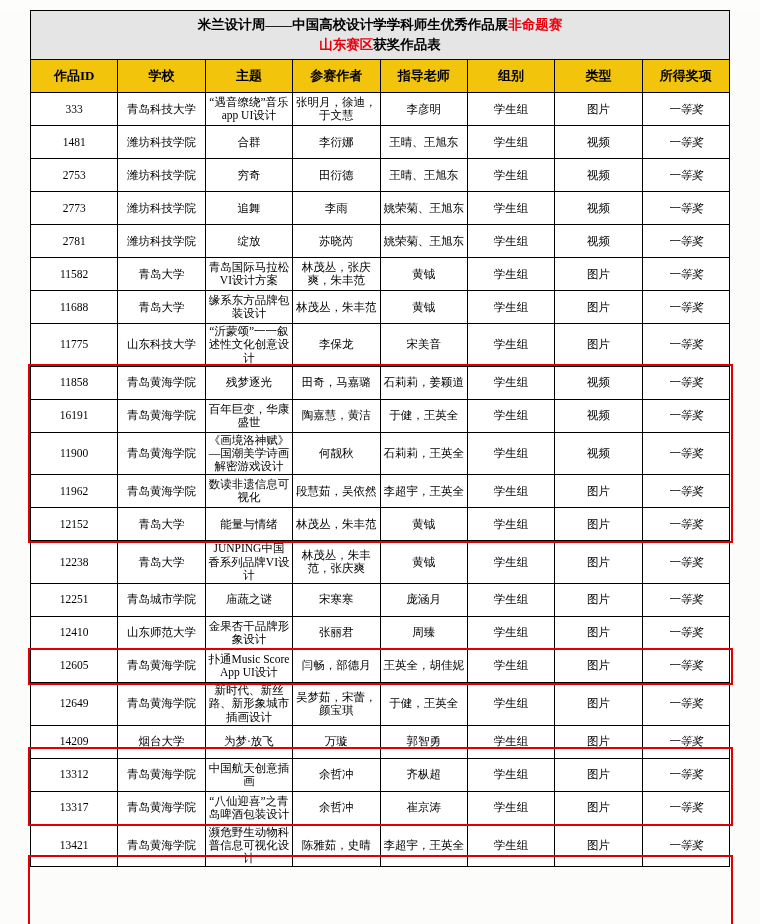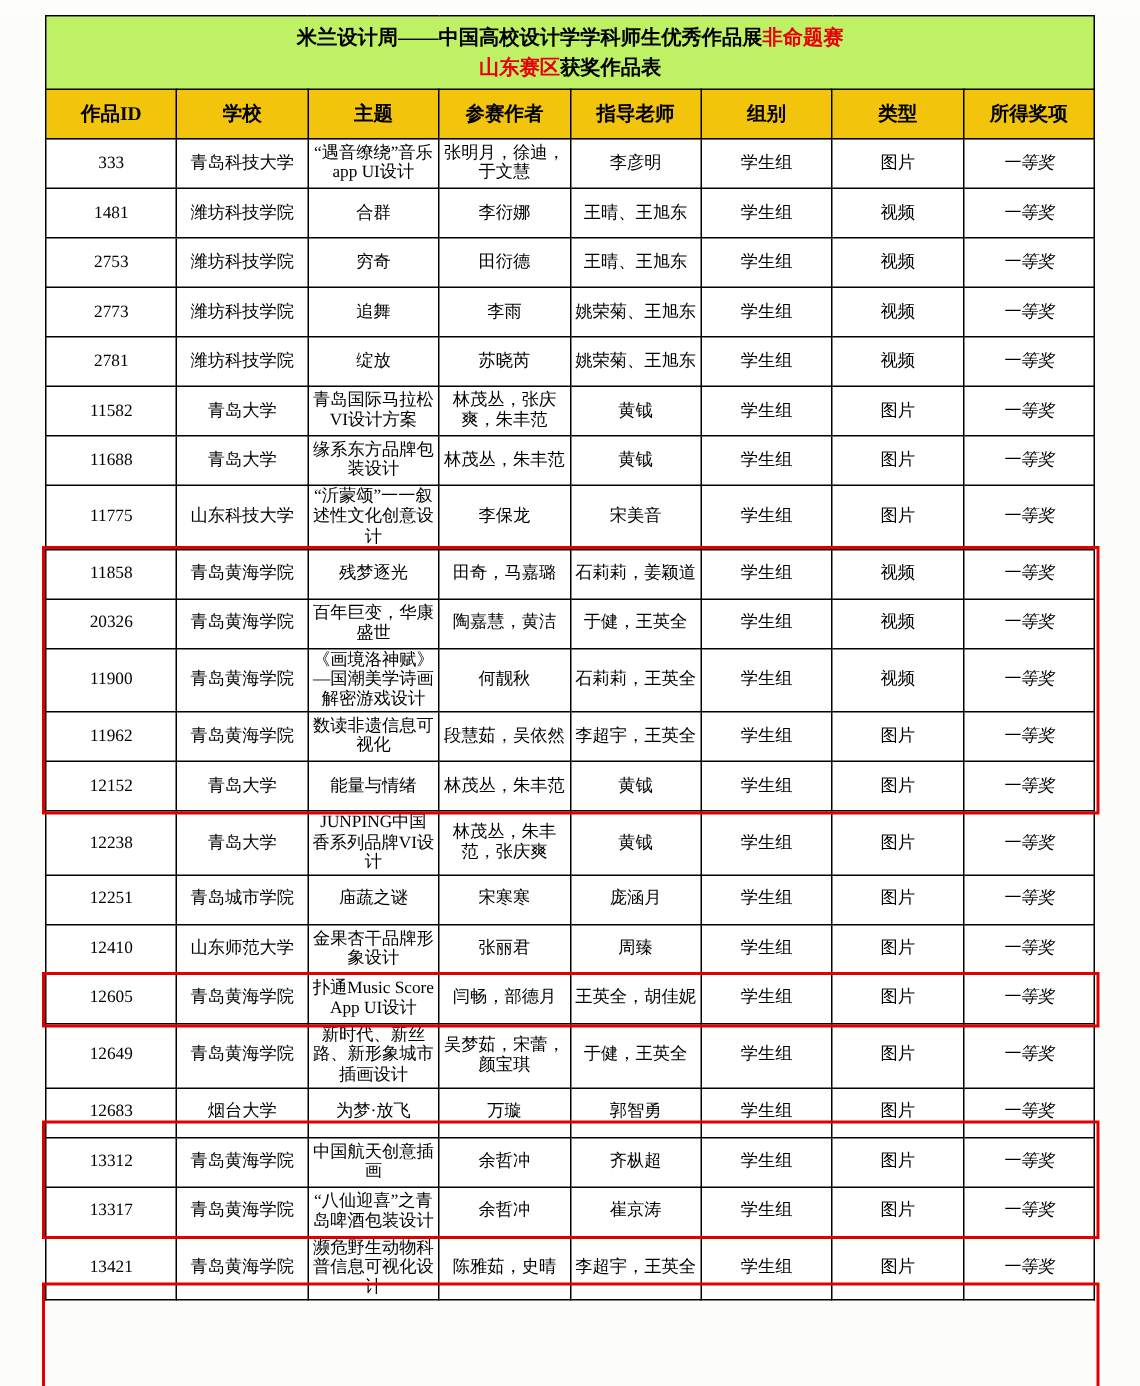--- a/index.html
+++ b/index.html
@@ -36,21 +36,21 @@
     vertical-align: middle;
     font-family: "Liberation Serif", serif;
     word-break: break-all;
   }
   tr.title-row td {
     border: 1px solid #000;
     padding: 4px 6px 5px 6px;
     font-size: 13.5px;
     font-weight: bold;
     line-height: 1.45;
-    background: #bef264;
+    background: #e5e5e5;
   }
   .title-red {
     color: #e8000d;
   }
   tr.header-row th {
     background: #f5c518;
     background: #f2c40c;
     font-weight: bold;
     font-size: 13px;
     height: 26px;
@@ -190,21 +190,21 @@
           <td class="c-id">11858</td>
           <td class="c-sch">青岛黄海学院</td>
           <td class="c-topic">残梦逐光</td>
           <td class="c-auth">田奇，马嘉璐</td>
           <td class="c-teach">石莉莉，姜颖道</td>
           <td class="c-group">学生组</td>
           <td class="c-type">视频</td>
           <td class="c-prize">一等奖</td>
         </tr>
         <tr class="data-row">
-          <td class="c-id">20326</td>
+          <td class="c-id">16191</td>
           <td class="c-sch">青岛黄海学院</td>
           <td class="c-topic">百年巨变，华康盛世</td>
           <td class="c-auth">陶嘉慧，黄洁</td>
           <td class="c-teach">于健，王英全</td>
           <td class="c-group">学生组</td>
           <td class="c-type">视频</td>
           <td class="c-prize">一等奖</td>
         </tr>
         <tr class="data-row">
           <td class="c-id">11900</td>
@@ -280,21 +280,21 @@
           <td class="c-id">12649</td>
           <td class="c-sch">青岛黄海学院</td>
           <td class="c-topic">新时代、新丝路、新形象城市插画设计</td>
           <td class="c-auth">吴梦茹，宋蕾，颜宝琪</td>
           <td class="c-teach">于健，王英全</td>
           <td class="c-group">学生组</td>
           <td class="c-type">图片</td>
           <td class="c-prize">一等奖</td>
         </tr>
         <tr class="data-row">
-          <td class="c-id">12683</td>
+          <td class="c-id">14209</td>
           <td class="c-sch">烟台大学</td>
           <td class="c-topic">为梦·放飞</td>
           <td class="c-auth">万璇</td>
           <td class="c-teach">郭智勇</td>
           <td class="c-group">学生组</td>
           <td class="c-type">图片</td>
           <td class="c-prize">一等奖</td>
         </tr>
         <tr class="data-row">
           <td class="c-id">13312</td>

